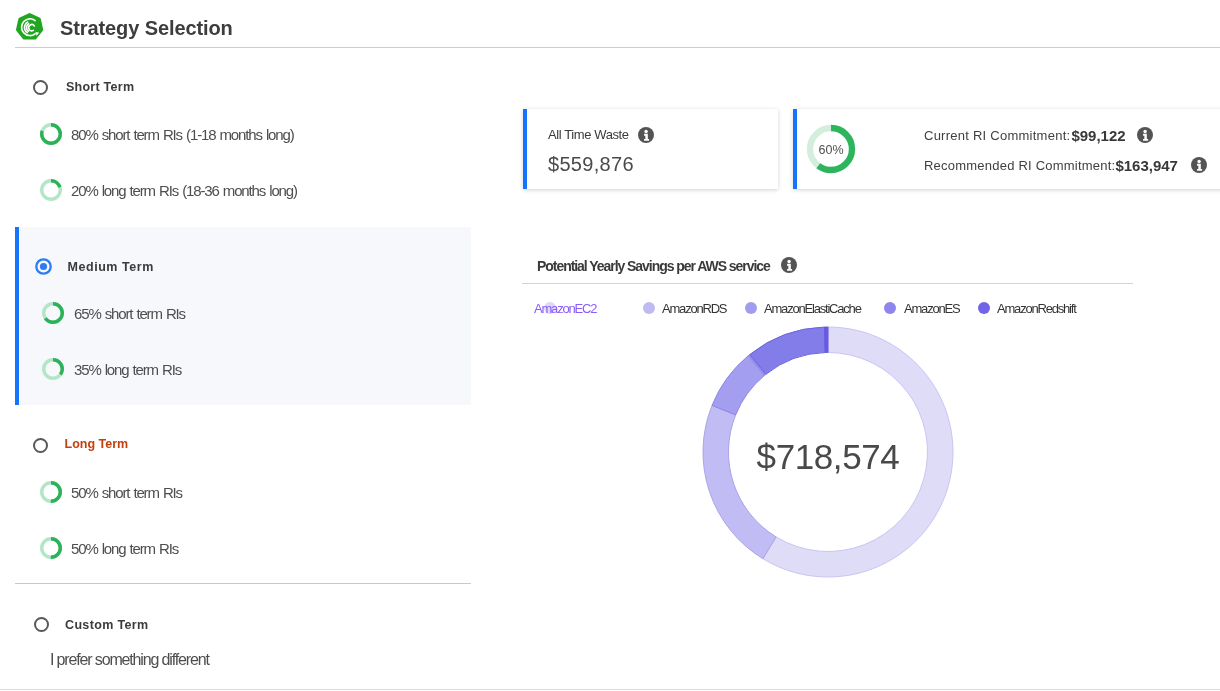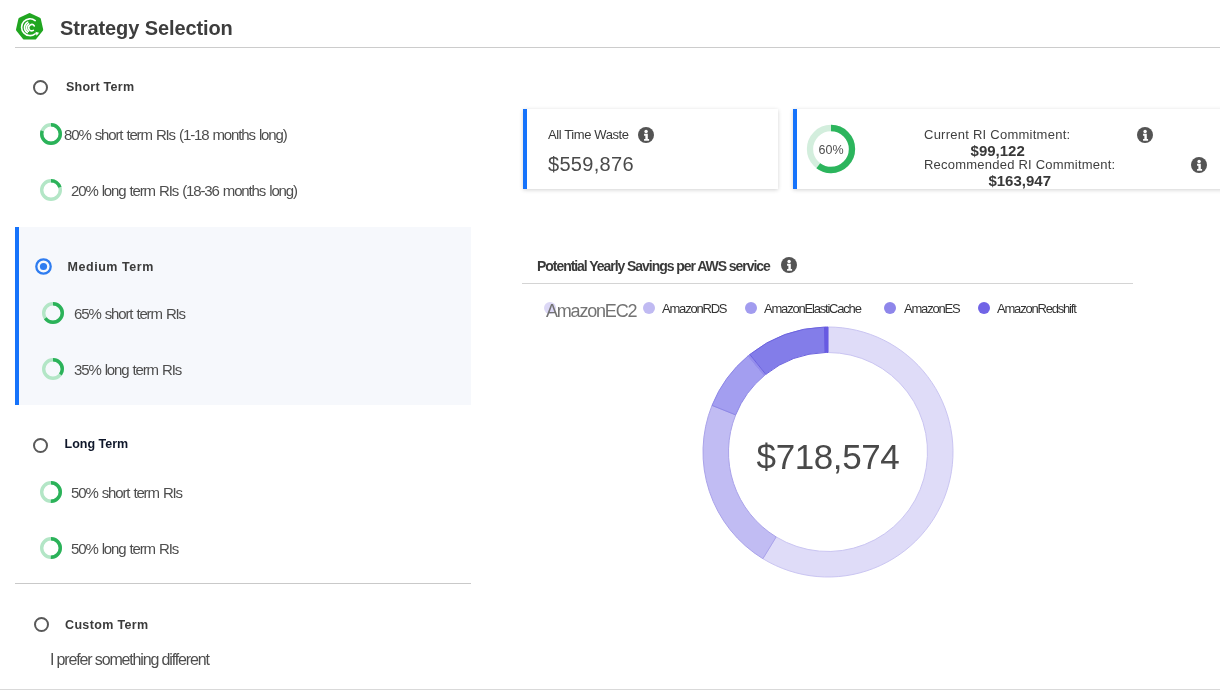--- a/index.html
+++ b/index.html
@@ -1,19 +1,19 @@
 <!DOCTYPE html>
 <html><head>
 <meta charset="utf-8">
 <style>
 * { margin:0; padding:0; box-sizing:border-box; }
 html,body { width:1220px; height:691px; }
 body { font-family:"Liberation Sans",sans-serif; background:#fff; position:relative; overflow:hidden; }
 .abs { position:absolute; }
-.vc { display:flex; align-items:center;flex-direction:column; }
+.vc { display:flex; align-items:center; }
 </style>
 </head>
 <body>
 
 <svg class="abs" style="left:15px;top:12px" width="30" height="30" viewBox="0 0 30 30">
   <path d="M14.6 2.6 L24.22 7.23 L26.59 17.64 L19.94 25.98 L9.26 25.98 L2.61 17.64 L4.98 7.23 Z" fill="#21a621" stroke="#21a621" stroke-width="3.2" stroke-linejoin="round"></path>
   <g fill="none" stroke="#fff" stroke-width="1.6" stroke-linecap="round">
     <path d="M20.17 8.58 A8.4 8.4 0 1 0 20.17 21.82"></path>
     <path d="M12.74 10.11 A6.1 6.1 0 0 0 12.37 20.67"></path>
     <path d="M13.7 11.79 A4.4 4.4 0 0 0 13.44 19.25"></path>
@@ -24,21 +24,21 @@
 <div class="abs" style="left:60px;top:17px;font-size:20px;font-weight:bold;color:#3d3d3d;letter-spacing:-0.1px">Strategy Selection</div>
 <div class="abs" style="left:15px;top:47px;width:1205px;height:1px;background:#cccccc"></div>
 
 <div class="abs" style="left:33px;top:80px;width:15px;height:15px;border:2px solid #595959;border-radius:50%"></div>
 <div class="abs" style="left:66px;top:80px;font-size:12.5px;font-weight:bold;color:#3b3b3b;letter-spacing:0.25px">Short Term</div>
 
 <svg class="abs" style="left:40px;top:122.5px" width="22" height="22" viewBox="0 0 22 22">
   <circle cx="11" cy="11" r="9.3" fill="none" stroke="#b3e6c6" stroke-width="3.4"></circle>
   <circle cx="11" cy="11" r="9.3" fill="none" stroke="#2bb259" stroke-width="3.4" stroke-dasharray="46.75 58.43" transform="rotate(-90 11 11)"></circle>
 </svg>
-<div class="abs" style="left:64px;top:126px;font-size:15px;color:#4e4e4e;letter-spacing:-1.15px;word-spacing:1.1px">80% short term RIs (1-18 months long)</div>
+<div class="abs" style="left:71px;top:126px;font-size:15px;color:#4e4e4e;letter-spacing:-1.15px;word-spacing:1.1px">80% short term RIs (1-18 months long)</div>
 
 <svg class="abs" style="left:40px;top:178.5px" width="22" height="22" viewBox="0 0 22 22">
   <circle cx="11" cy="11" r="9.3" fill="none" stroke="#b3e6c6" stroke-width="3.4"></circle>
   <circle cx="11" cy="11" r="9.3" fill="none" stroke="#2bb259" stroke-width="3.4" stroke-dasharray="11.69 58.43" transform="rotate(-90 11 11)"></circle>
 </svg>
 <div class="abs" style="left:71px;top:182px;font-size:15px;color:#4e4e4e;letter-spacing:-1.15px;word-spacing:1.1px">20% long term RIs (18-36 months long)</div>
 
 <div class="abs" style="left:15px;top:227px;width:456px;height:178px;background:#f6f8fc;border-left:4px solid #1673fb"></div>
 <svg class="abs" style="left:35px;top:258px" width="17" height="17" viewBox="0 0 17 17">
   <circle cx="8.5" cy="8.5" r="7.2" fill="none" stroke="#2e7cf0" stroke-width="2.3"></circle>
@@ -52,21 +52,21 @@
 </svg>
 <div class="abs" style="left:74px;top:305px;font-size:15px;color:#4e4e4e;letter-spacing:-1.15px;word-spacing:1.1px">65% short term RIs</div>
 
 <svg class="abs" style="left:42px;top:358px" width="22" height="22" viewBox="0 0 22 22">
   <circle cx="11" cy="11" r="9.3" fill="none" stroke="#b3e6c6" stroke-width="3.4"></circle>
   <circle cx="11" cy="11" r="9.3" fill="none" stroke="#2bb259" stroke-width="3.4" stroke-dasharray="20.45 58.43" transform="rotate(-90 11 11)"></circle>
 </svg>
 <div class="abs" style="left:74px;top:361px;font-size:15px;color:#4e4e4e;letter-spacing:-1.15px;word-spacing:1.1px">35% long term RIs</div>
 
 <div class="abs" style="left:33px;top:437.5px;width:15px;height:15px;border:2px solid #595959;border-radius:50%"></div>
-<div class="abs" style="left:64.5px;top:437px;font-size:12.5px;font-weight:bold;color:#0f172a;letter-spacing:0px">Long Term</div>
+<div class="abs" style="left:64.5px;top:437px;font-size:12.5px;font-weight:bold;color:#c2410c;letter-spacing:0px">Long Term</div>
 
 <svg class="abs" style="left:40px;top:481px" width="22" height="22" viewBox="0 0 22 22">
   <circle cx="11" cy="11" r="9.3" fill="none" stroke="#b3e6c6" stroke-width="3.4"></circle>
   <circle cx="11" cy="11" r="9.3" fill="none" stroke="#2bb259" stroke-width="3.4" stroke-dasharray="29.21 58.43" transform="rotate(-90 11 11)"></circle>
 </svg>
 <div class="abs" style="left:71px;top:484px;font-size:15px;color:#4e4e4e;letter-spacing:-1.15px;word-spacing:1.1px">50% short term RIs</div>
 
 <svg class="abs" style="left:40px;top:537px" width="22" height="22" viewBox="0 0 22 22">
   <circle cx="11" cy="11" r="9.3" fill="none" stroke="#b3e6c6" stroke-width="3.4"></circle>
   <circle cx="11" cy="11" r="9.3" fill="none" stroke="#2bb259" stroke-width="3.4" stroke-dasharray="29.21 58.43" transform="rotate(-90 11 11)"></circle>
@@ -115,21 +115,21 @@
 
 <div class="abs" style="left:537px;top:258px;font-size:14px;font-weight:bold;color:#3a3a3a;letter-spacing:-1.05px">Potential Yearly Savings per AWS service</div>
 <svg class="abs" style="left:781px;top:257px" width="16" height="16" viewBox="0 0 15 15">
   <circle cx="7.5" cy="7.5" r="7.5" fill="#545454"></circle>
   <circle cx="7.6" cy="4.2" r="1.6" fill="#fff"></circle>
   <path d="M5.7 6.3 L9.2 6.3 L9.2 11.3 L10.4 11.3 L10.4 13 L5.7 13 L5.7 11.3 L6.9 11.3 L6.9 8.1 L5.7 8.1 Z" fill="#fff"></path>
 </svg>
 <div class="abs" style="left:522px;top:283px;width:611px;height:1px;background:#d4d4d4"></div>
 
 <div class="abs" style="left:544px;top:302px;width:12px;height:12px;border-radius:50%;background:#dcd8f6"></div>
-<div class="abs" style="left:546px;top:301px;font-size:18px;color:#737373;letter-spacing:-1.2px">AmazonEC2</div>
+<div class="abs" style="left:534px;top:301px;font-size:13px;color:#8b5cf6;letter-spacing:-1.2px">AmazonEC2</div>
 <div class="abs" style="left:643px;top:302px;width:12px;height:12px;border-radius:50%;background:#c0baf2"></div>
 <div class="abs" style="left:662px;top:301px;font-size:13px;color:#333;letter-spacing:-1.2px">AmazonRDS</div>
 <div class="abs" style="left:745px;top:302px;width:12px;height:12px;border-radius:50%;background:#a29cef"></div>
 <div class="abs" style="left:764px;top:301px;font-size:13px;color:#333;letter-spacing:-1.2px">AmazonElastiCache</div>
 <div class="abs" style="left:884px;top:302px;width:12px;height:12px;border-radius:50%;background:#8e86ea"></div>
 <div class="abs" style="left:904px;top:301px;font-size:13px;color:#333;letter-spacing:-1.2px">AmazonES</div>
 <div class="abs" style="left:978px;top:302px;width:12px;height:12px;border-radius:50%;background:#7164e6"></div>
 <div class="abs" style="left:997px;top:301px;font-size:13px;color:#333;letter-spacing:-1.2px">AmazonRedshift</div>
 
 <svg class="abs" style="left:700px;top:324px" width="256" height="256" viewBox="700 324 256 256">

